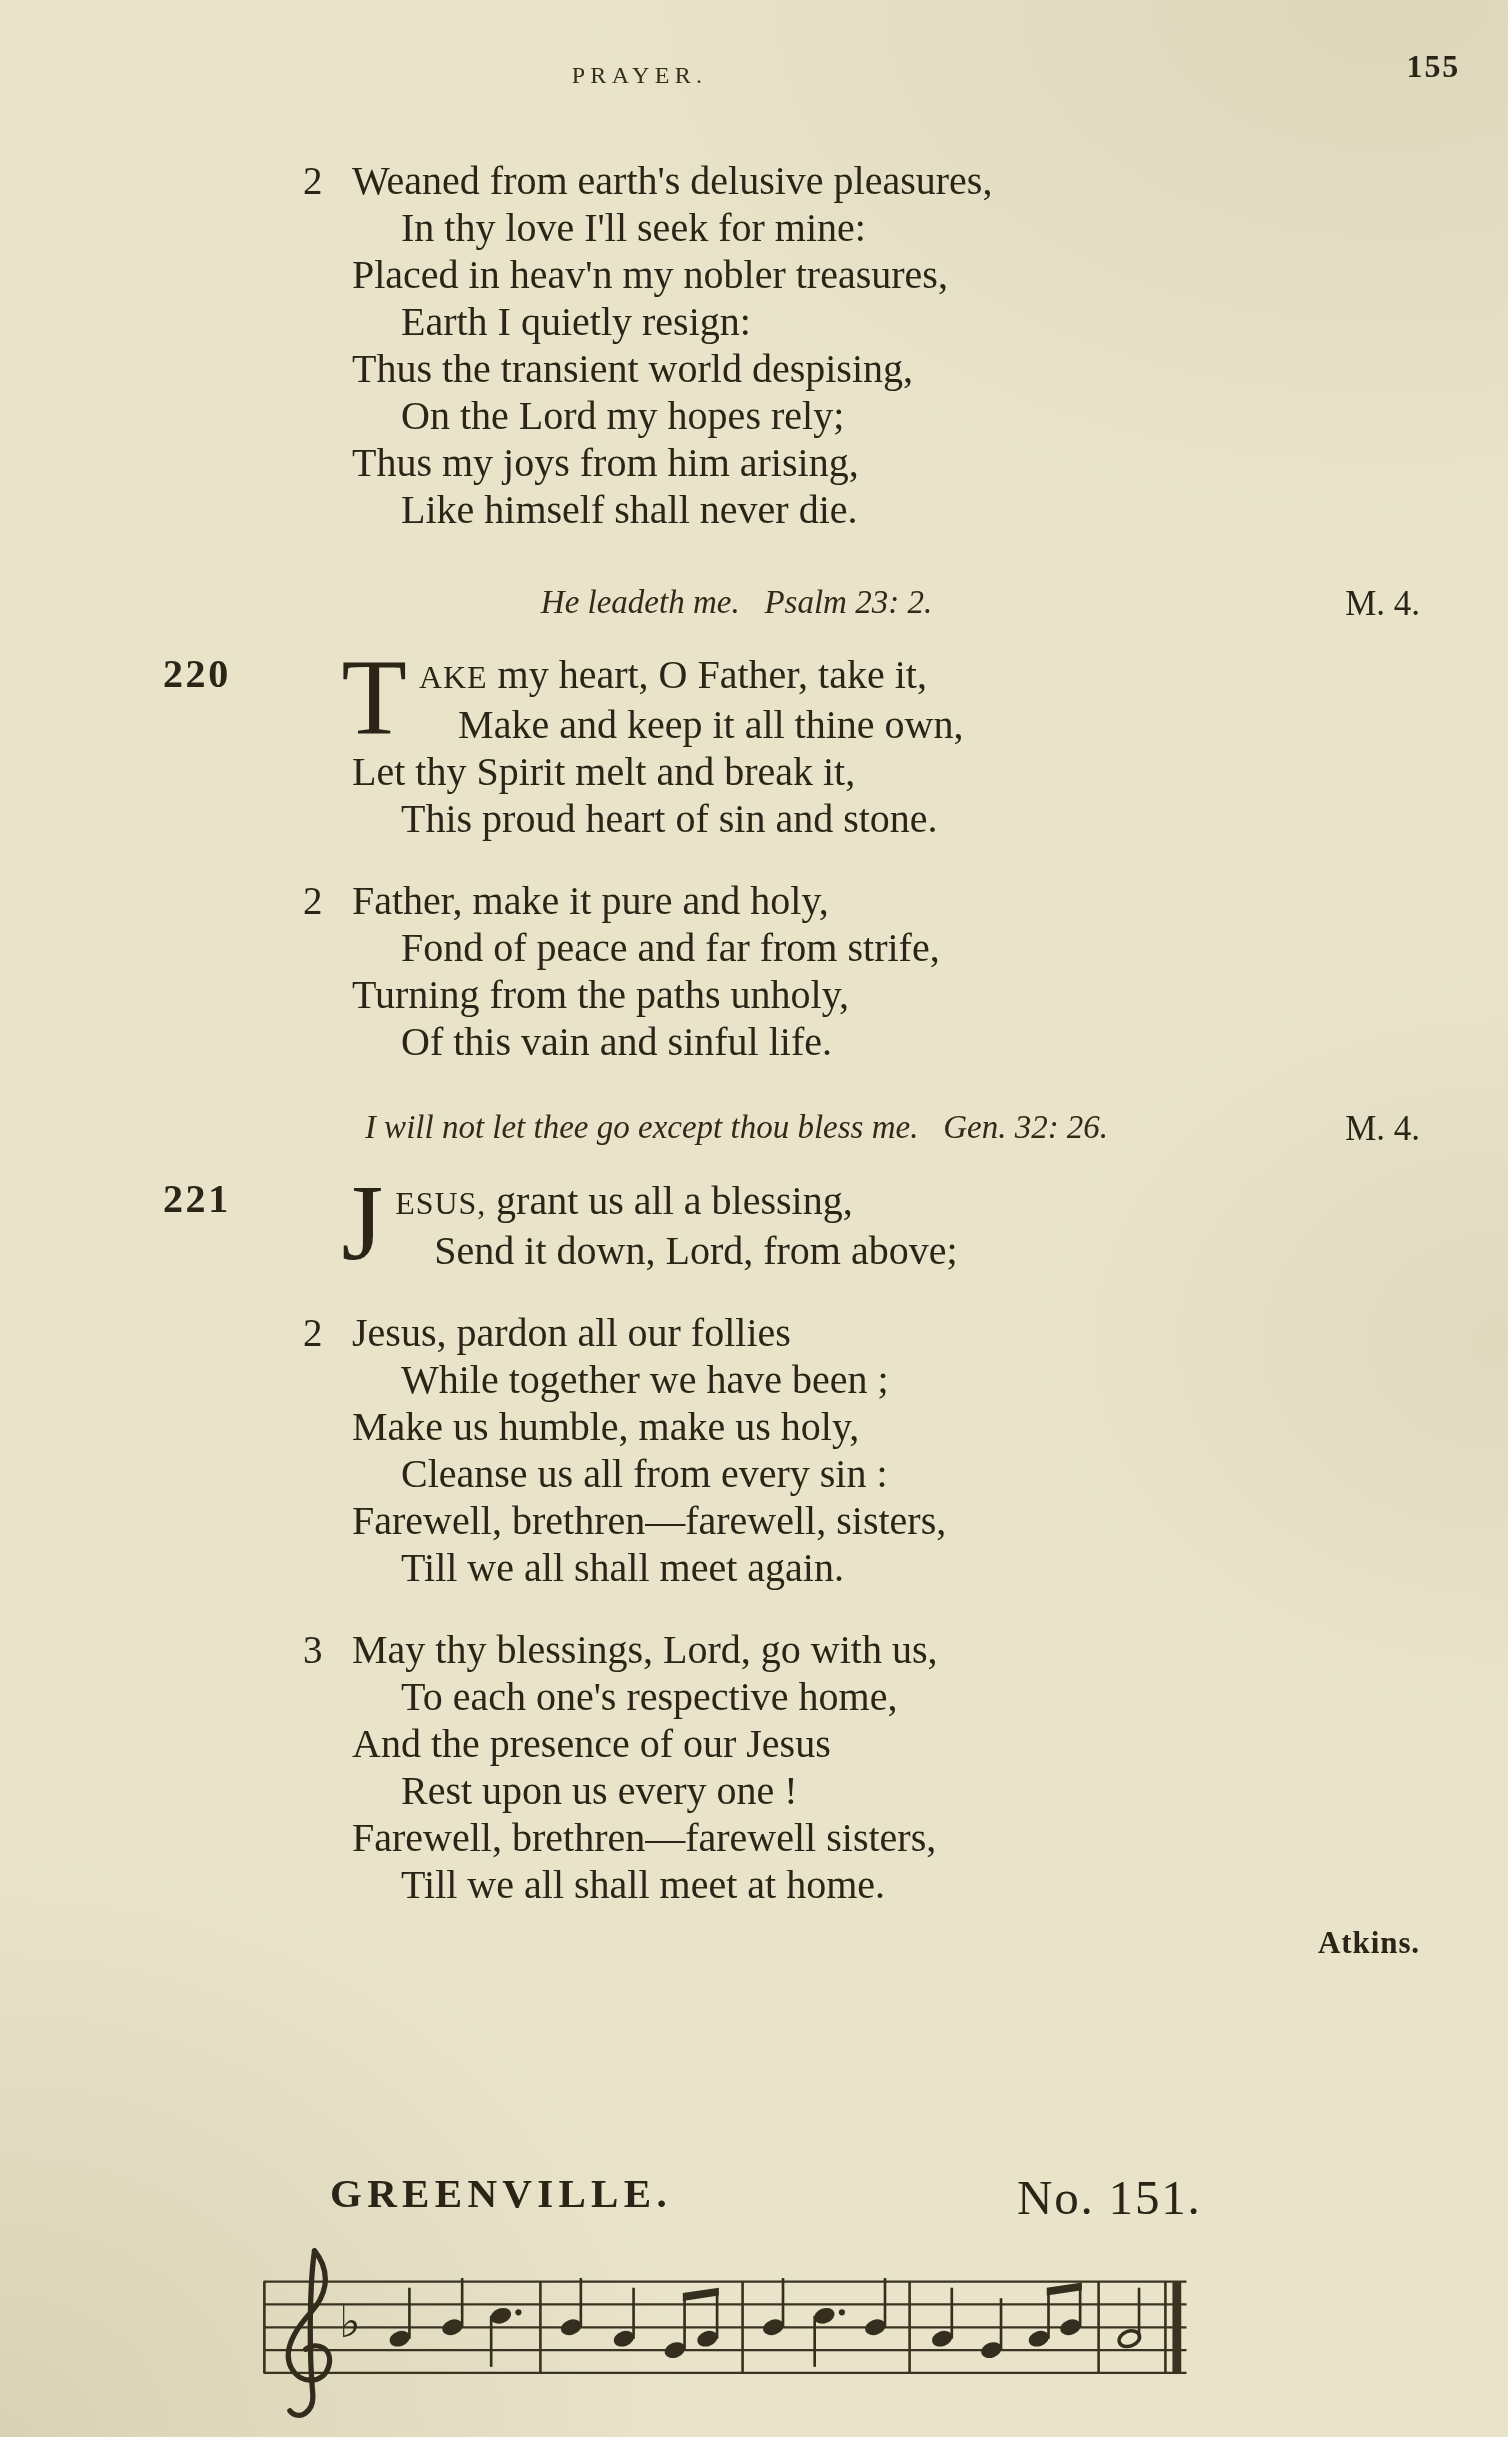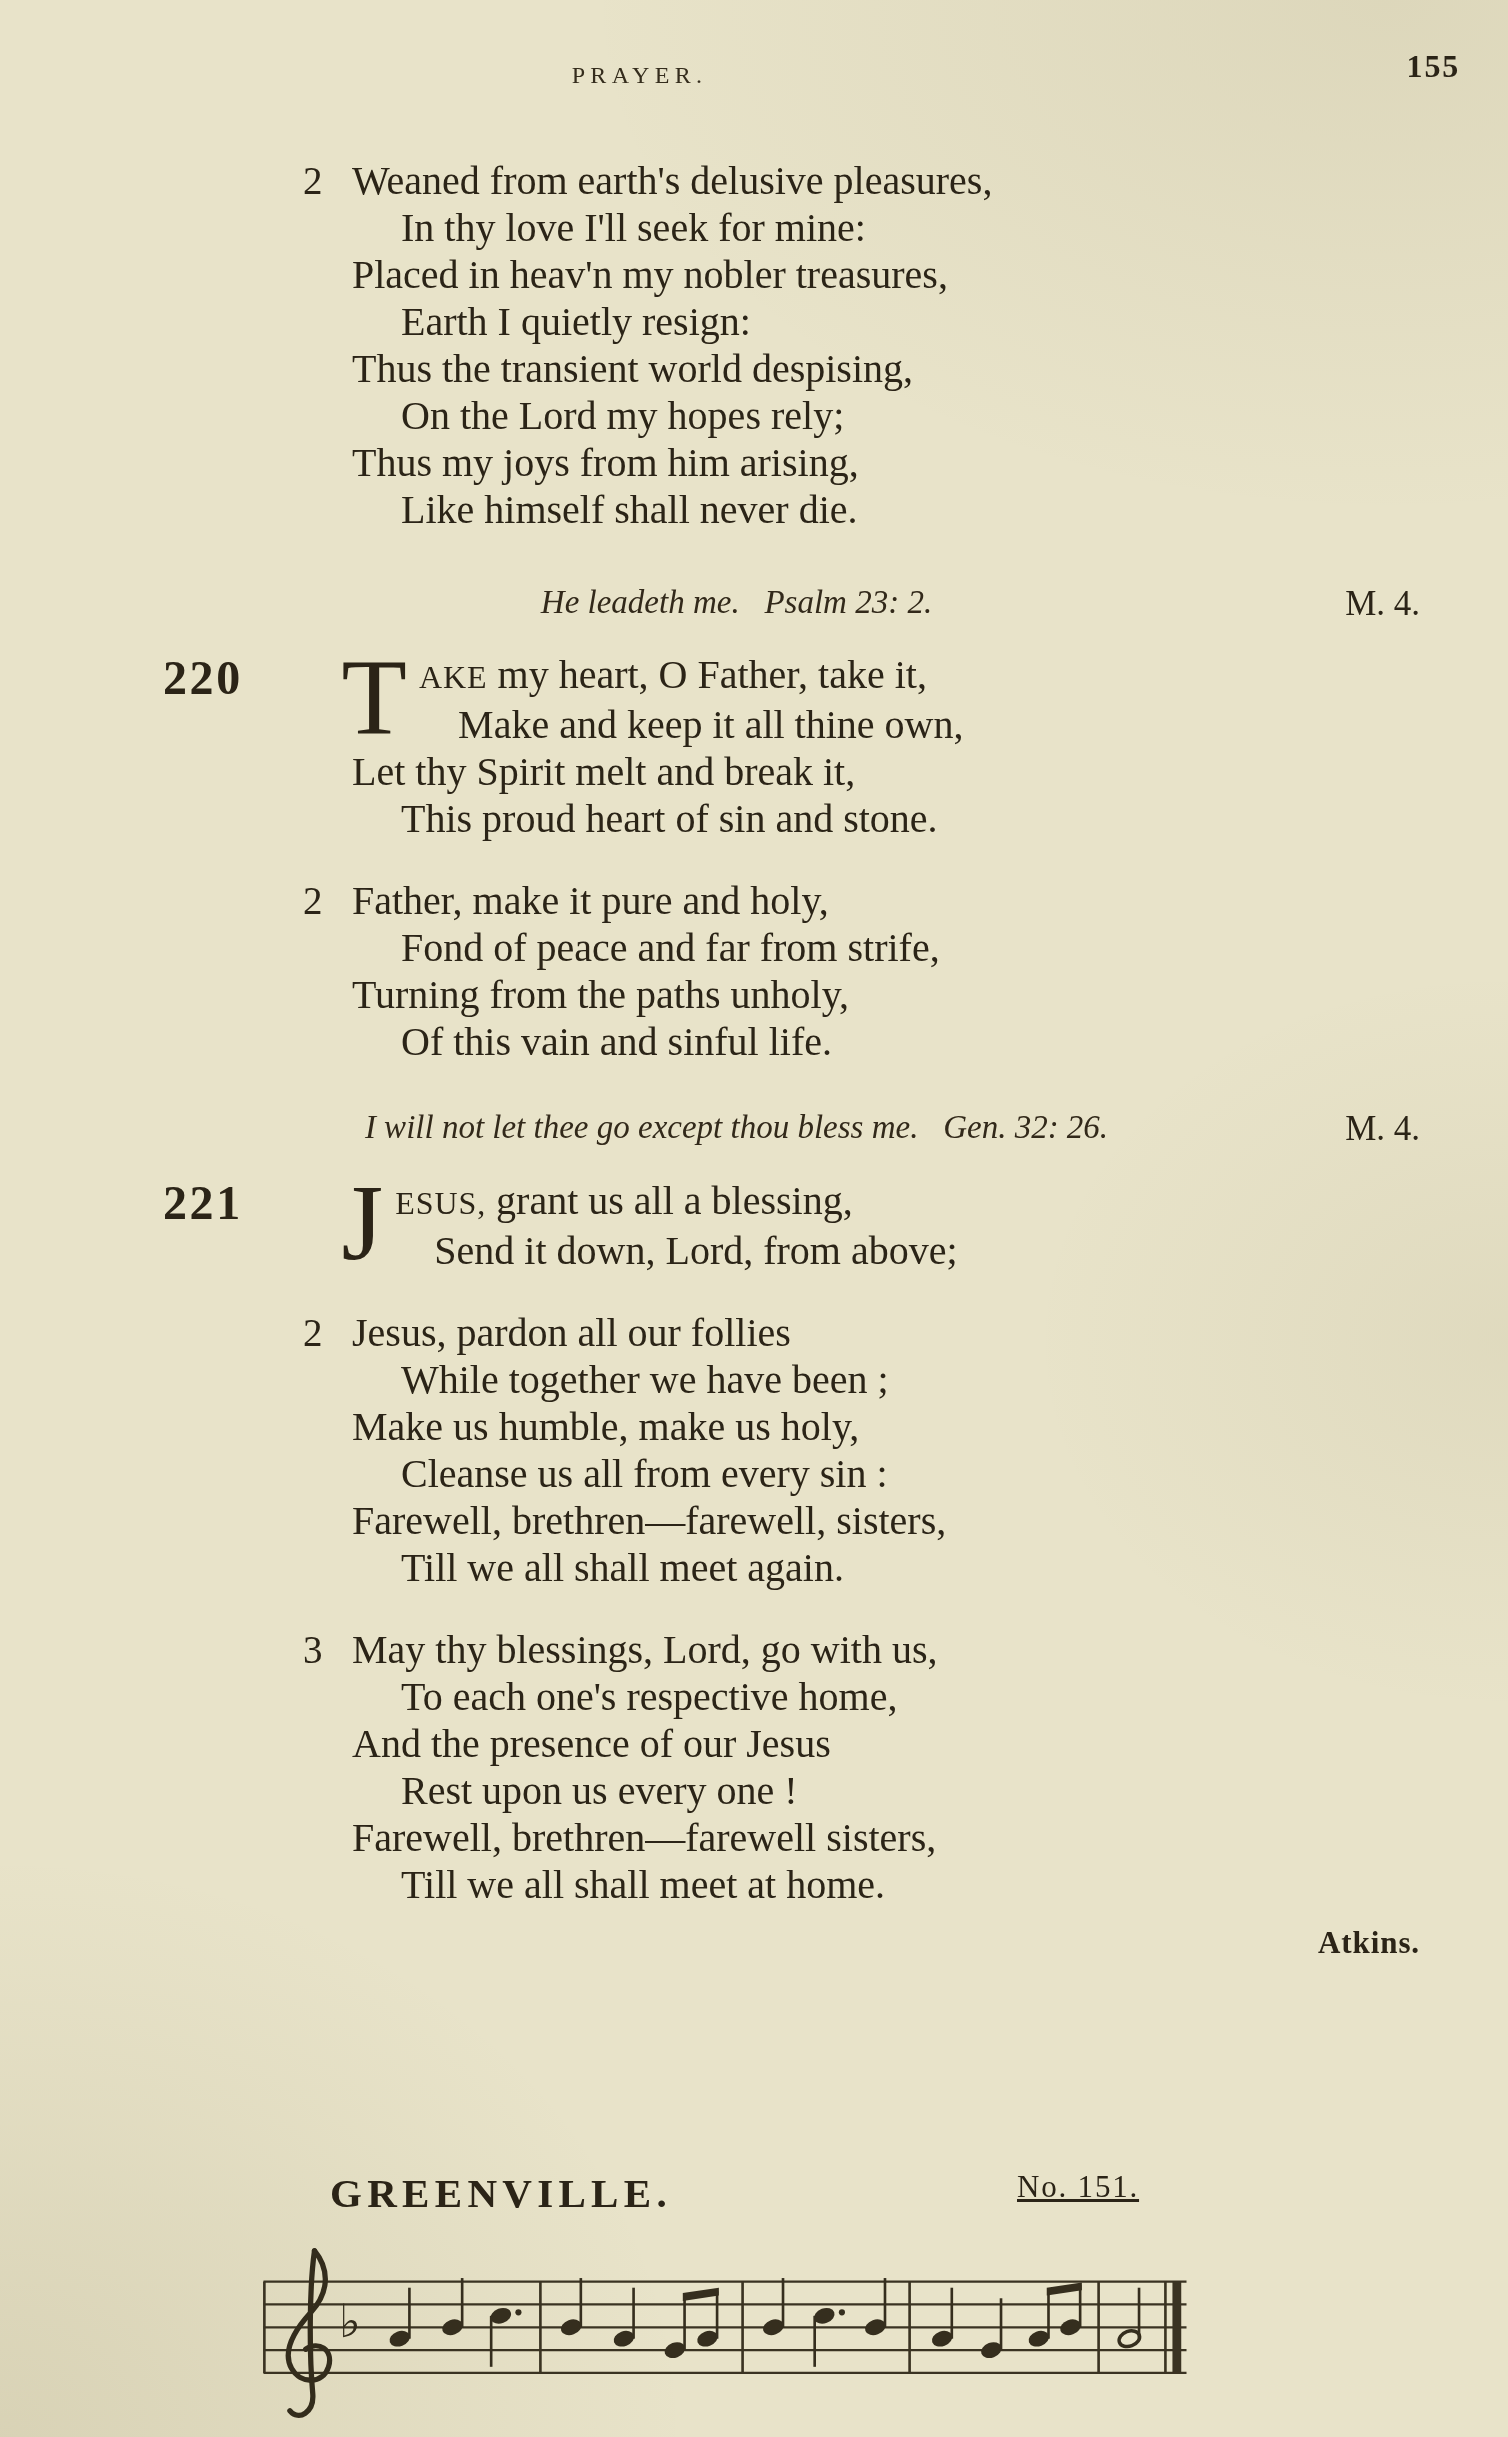--- a/index.html
+++ b/index.html
@@ -43,37 +43,37 @@
   .epigraph {
     text-align:center; padding-right:167px; font-style:italic;
     font-size:33px; line-height:42px; white-space:pre; color:#32291a;
   }
   .meter { position:absolute; right:0; top:2.6px; font-size:35px; }
 
   .hymn { margin-bottom:41px; }
   .opening { position:relative; display:flex; align-items:flex-start; }
   .hymn-number {
     position:absolute; left:-189px; top:-1.8px;
-    font-size:48px; font-weight:700; letter-spacing:2.6px;
+    font-size:40px; font-weight:700; letter-spacing:2.6px;
   }
   .dropcap {
     font-size:107px; line-height:88px; font-weight:500;
     margin:1.8px 12.3px 0 -10.6px; display:inline-block;
   }
   .opening-lines { flex:1; }
   .opening-lines .line2 { padding-left:39px; }
   .verse-block { margin-top:35px; }
   .sc { font-size:0.80em; letter-spacing:0.9px; }
 
   .attribution { margin-top:17.6px; text-align:right; font-size:31px; font-weight:600; letter-spacing:0.9px; }
 
   
   .music-head { position:absolute; top:2169px; left:352px; right:88px; height:49px; }
   .music-title { position:absolute; left:-22px; font-size:41px; font-weight:700; letter-spacing:5.3px; }
-  .music-number { position:absolute; left:665px; font-size:31px; letter-spacing:1.8px;text-decoration:underline; }
+  .music-number { position:absolute; left:665px; font-size:49px; letter-spacing:1.8px; }
   .music-staff { position:absolute; left:236px; top:2242px; }
 </style>
 </head>
 <body>
 
 <div class="page">
 
   <div class="header">
     <div class="running-title">PRAYER.</div>
     <div class="page-number">155</div>

